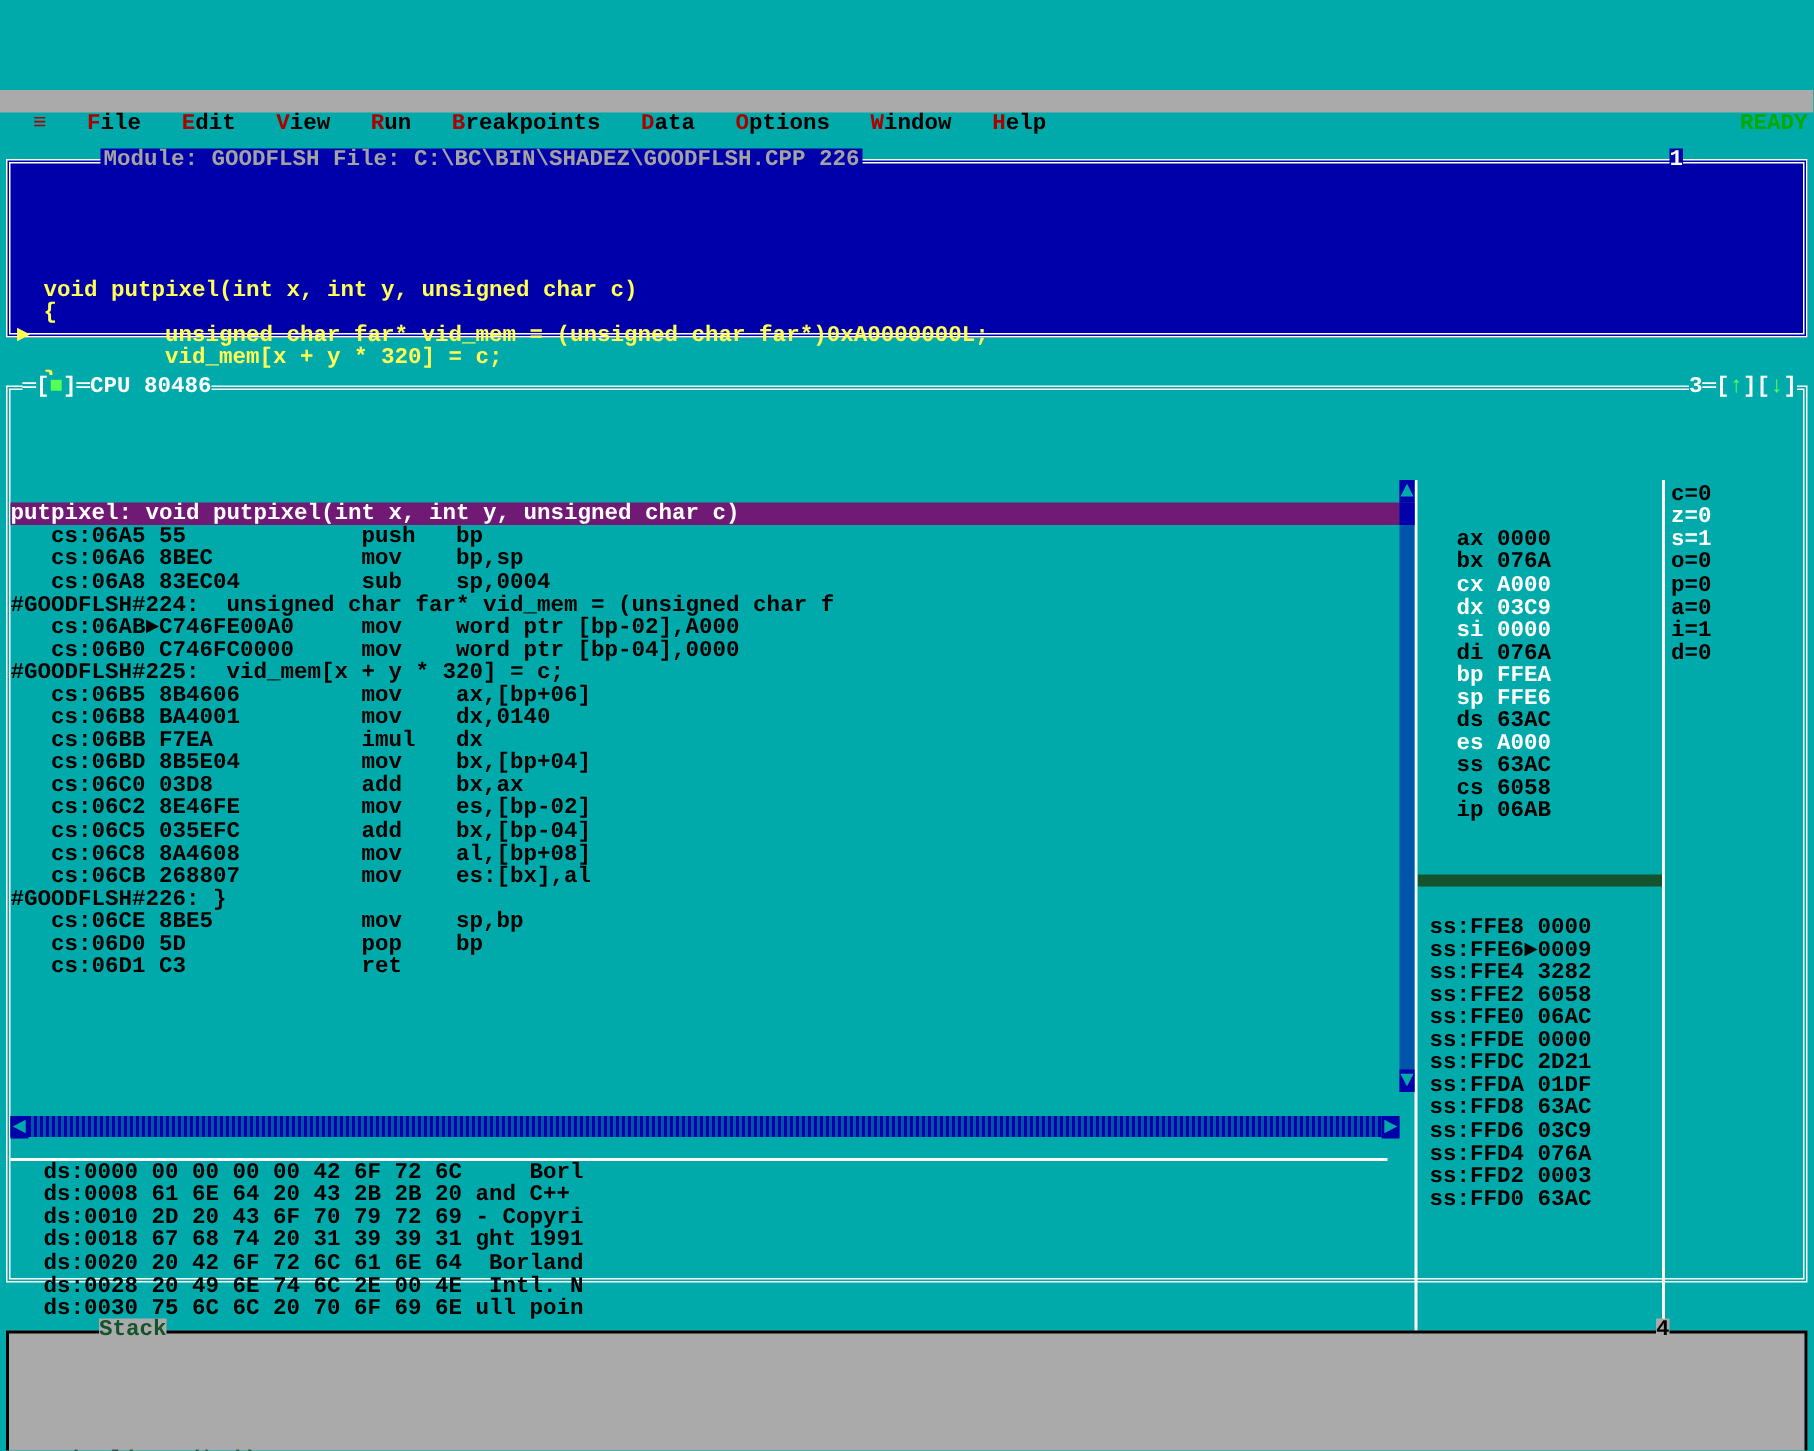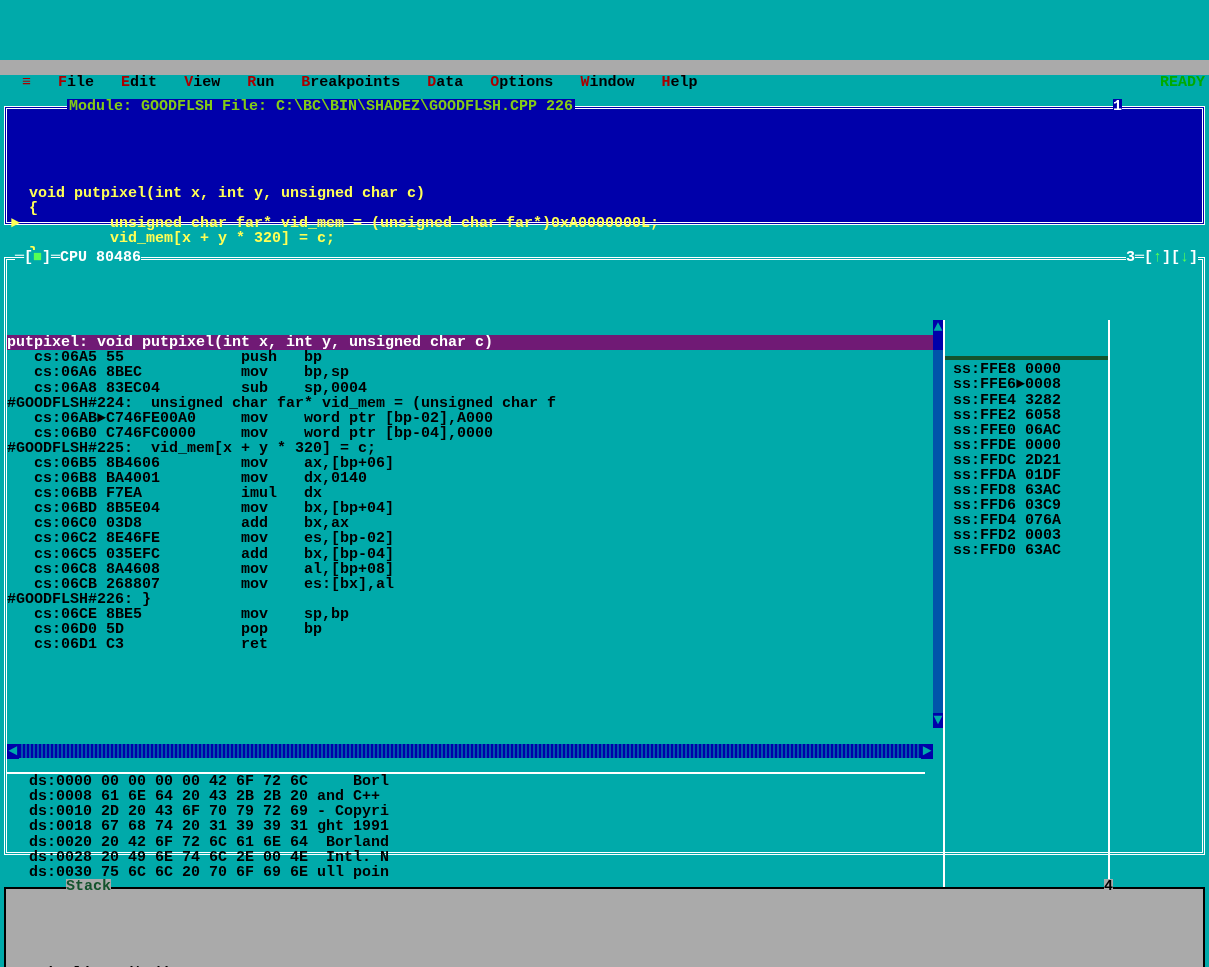--- a/index.html
+++ b/index.html
@@ -30,21 +30,21 @@
   color: #55ffff;
   margin: 0 4px;
   position: relative;
   height: 119px;
 }
 .module-title {
   position: absolute;
   top: -10px;
   left: 60px;
   background: #0000aa;
-  color: #84cc16;
+  color: #a3a3a3;
   padding: 0 2px;
 }
 .module-num {
   position: absolute;
   top: -10px;
   right: 80px;
   background: #0000aa;
   color: #ffffff;
 }
 .module-body { padding: 2px 4px; color: #ffff55; }
@@ -117,23 +117,23 @@
   padding-left: 4px;
 }
 .regs-col { 
   flex: 0 0 165px;
   color: #000000;
   border-right: 2px solid #ffffff;
   padding: 2px 8px;
 }
 .regs-col .hlreg { color: #ffffff; }
 .regs-col .stack-section {
-  border-top: 4px solid #14532d;
+  border-top: 8px solid #14532d;
   margin: 4px -8px 0 -8px;
-  padding: 2px 8px 0 8px;
+  padding: 20px 8px 0 8px;
   color: #000000;
 }
 .flags-col {
   flex: 0 0 60px;
   color: #000000;
   padding: 2px 4px;
 }
 .flags-col .hlflag { color: #ffffff; }
 
 .stack-window {
@@ -183,22 +183,24 @@
   <div class="cpu-title"><span>═[</span><span class="cpu-close">■</span><span>]═CPU 80486</span></div>
   <div class="cpu-num"><span>3═[</span><span class="up">↑</span><span>][</span><span class="dn">↓</span><span>]</span></div>
   <div class="cpu-content">
     <div class="disasm-col">
 <div class="hlrow">putpixel: void putpixel(int x, int y, unsigned char c)</div><div id="disasm-lines"><div>   cs:06A5 55             push   bp</div><div>   cs:06A6 8BEC           mov    bp,sp</div><div>   cs:06A8 83EC04         sub    sp,0004</div><div>#GOODFLSH#224:  unsigned char far* vid_mem = (unsigned char f</div><div>   cs:06AB►C746FE00A0     mov    word ptr [bp-02],A000</div><div>   cs:06B0 C746FC0000     mov    word ptr [bp-04],0000</div><div>#GOODFLSH#225:  vid_mem[x + y * 320] = c;</div><div>   cs:06B5 8B4606         mov    ax,[bp+06]</div><div>   cs:06B8 BA4001         mov    dx,0140</div><div>   cs:06BB F7EA           imul   dx</div><div>   cs:06BD 8B5E04         mov    bx,[bp+04]</div><div>   cs:06C0 03D8           add    bx,ax</div><div>   cs:06C2 8E46FE         mov    es,[bp-02]</div><div>   cs:06C5 035EFC         add    bx,[bp-04]</div><div>   cs:06C8 8A4608         mov    al,[bp+08]</div><div>   cs:06CB 268807         mov    es:[bx],al</div><div>#GOODFLSH#226: }</div><div>   cs:06CE 8BE5           mov    sp,bp</div><div>   cs:06D0 5D             pop    bp</div><div>   cs:06D1 C3             ret</div></div>
       <div class="scrollbar"><span class="arr">▲</span><div class="thumb"></div><span class="arr" style="position:absolute;bottom:0">▼</span></div>
       <div class="hscroll"><span class="arr">◄</span><span class="arr arrR">►</span></div>
       <div class="dump-section" id="dump-lines"><div>  ds:0000 00 00 00 00 42 6F 72 6C     Borl</div><div>  ds:0008 61 6E 64 20 43 2B 2B 20 and C++</div><div>  ds:0010 2D 20 43 6F 70 79 72 69 - Copyri</div><div>  ds:0018 67 68 74 20 31 39 39 31 ght 1991</div><div>  ds:0020 20 42 6F 72 6C 61 6E 64  Borland</div><div>  ds:0028 20 49 6E 74 6C 2E 00 4E  Intl. N</div><div>  ds:0030 75 6C 6C 20 70 6F 69 6E ull poin</div></div>
     </div>
     <div class="regs-col">
-      <div class="stack-section" id="stackmem-lines"><div>ss:FFE8 0000</div><div>ss:FFE6►0008</div><div>ss:FFE4 3282</div><div>ss:FFE2 6058</div><div>ss:FFE0 06AC</div><div>ss:FFDE 0000</div><div>ss:FFDC 2D21</div><div>ss:FFDA 01DF</div><div>ss:FFD8 63AC</div><div>ss:FFD6 03C9</div><div>ss:FFD4 076A</div><div>ss:FFD2 0003</div><div>ss:FFD0 63AC</div></div>
+      <div id="regs-lines"><div>  ax 0000</div><div>  bx 076A</div><div class="hlreg">  cx A000</div><div class="hlreg">  dx 03C9</div><div class="hlreg">  si 0000</div><div>  di 076A</div><div class="hlreg">  bp FFEA</div><div class="hlreg">  sp FFE6</div><div>  ds 63AC</div><div class="hlreg">  es A000</div><div>  ss 63AC</div><div>  cs 6058</div><div>  ip 06AB</div></div>
+      <div class="stack-section" id="stackmem-lines"><div>ss:FFE8 0000</div><div>ss:FFE6►0009</div><div>ss:FFE4 3282</div><div>ss:FFE2 6058</div><div>ss:FFE0 06AC</div><div>ss:FFDE 0000</div><div>ss:FFDC 2D21</div><div>ss:FFDA 01DF</div><div>ss:FFD8 63AC</div><div>ss:FFD6 03C9</div><div>ss:FFD4 076A</div><div>ss:FFD2 0003</div><div>ss:FFD0 63AC</div></div>
     </div>
+    <div class="flags-col" id="flags-lines"><div>c=0</div><div class="hlflag">z=0</div><div class="hlflag">s=1</div><div>o=0</div><div>p=0</div><div>a=0</div><div>i=1</div><div>d=0</div></div>
   </div>
 </div>
 
 <div class="stack-window">
   <div class="stack-title">Stack</div>
   <div class="stack-num">4</div>
   <div class="stack-body">
 <span>putpixel(0,0,'\0')</span>
 </div>
 </div>

